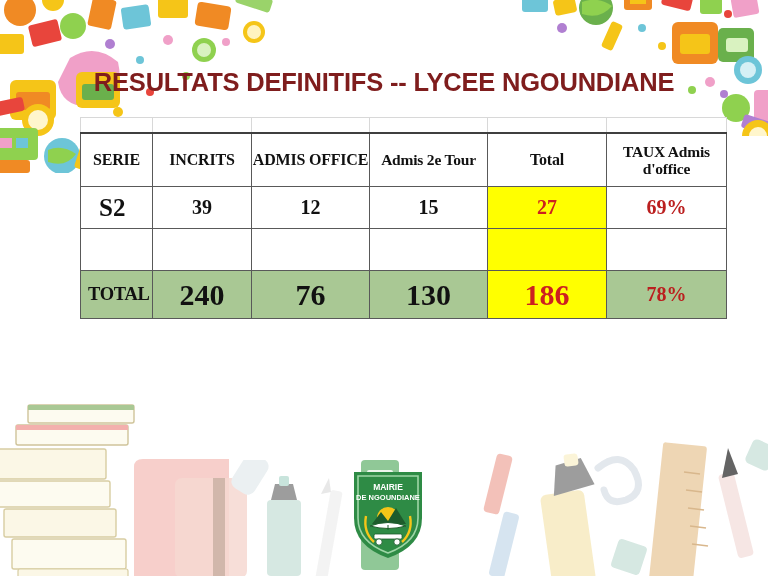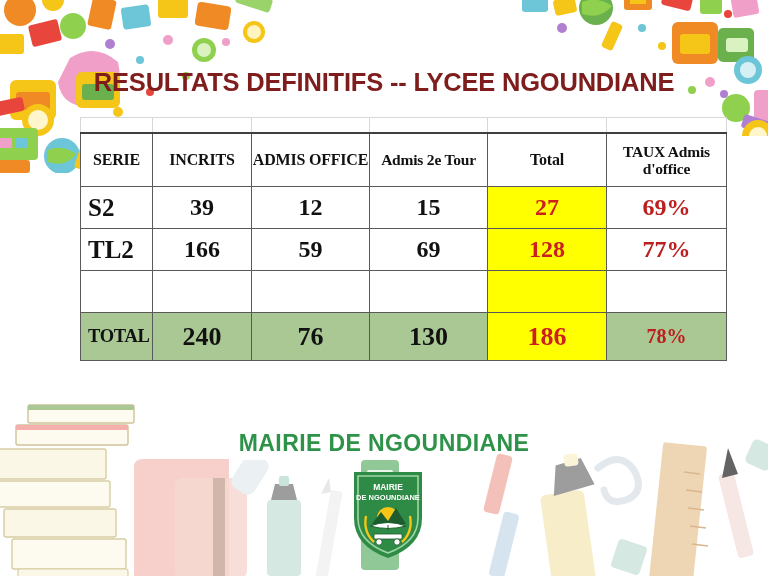--- a/index.html
+++ b/index.html
@@ -99,36 +99,36 @@
     font-size: 16px;
     font-weight: bold;
     color: #111111;
     line-height: 1.12;
     font-family: "Liberation Serif", serif;
     letter-spacing: -0.2px;
   }
   tr.head th.narrow { font-size: 15.5px; }
   tr.data td {
     height: 41px;
-    font-size: 24px;
+    font-size: 20px;
     font-weight: bold;
     color: #111111;
     font-family: "Liberation Serif", serif;
   }
   tr.data td.serie {
     font-size: 25px;
     text-align: left;
-    padding-left: 7px;
+    padding-left: 18px;
   }
   tr.blank td {
     height: 41px;
   }
   tr.total td {
     height: 47px;
-    font-size: 26px;
+    font-size: 30px;
     font-weight: bold;
     color: #111111;
     background: #a9c894;
     font-family: "Liberation Serif", serif;
   }
   tr.total td.serie {
     font-size: 18.5px;
     text-align: left;
     padding-left: 7px;
     letter-spacing: -0.3px;
@@ -325,28 +325,20 @@
         <tr class="data">
           <td class="serie">S2</td>
           <td>39</td>
           <td>12</td>
           <td>15</td>
           <td class="total-col">27</td>
           <td class="rate">69%</td>
         </tr>
 
 
-        <tr class="data">
-          <td class="serie">TL2</td>
-          <td>166</td>
-          <td>59</td>
-          <td>69</td>
-          <td class="total-col">128</td>
-          <td class="rate">77%</td>
-        </tr>
 
         <tr class="blank">
           <td></td>
           <td></td>
           <td></td>
           <td></td>
           <td class="total-col"></td>
           <td></td>
         </tr>
 
@@ -355,21 +347,20 @@
           <td>240</td>
           <td>76</td>
           <td>130</td>
           <td class="total-col">186</td>
           <td class="rate">78%</td>
         </tr>
       </tbody>
     </table>
   </div>
 
-  <div class="subtitle">MAIRIE DE NGOUNDIANE</div>
 
   <svg class="crest" viewBox="0 0 76 92">
     <path d="M4 4 h68 v46 q0 28 -34 40 q-34 -12 -34 -40 z" fill="#2e8b45"></path>
     <path d="M8 8 h60 v42 q0 24 -30 35 q-30 -11 -30 -35 z" fill="none" stroke="#9ed6a6" stroke-width="1.6"></path>
     <text x="38" y="22" text-anchor="middle" fill="#ffffff" font-family="Liberation Sans, sans-serif" font-size="8.5" font-weight="bold">MAIRIE</text>
     <text x="38" y="32" text-anchor="middle" fill="#ffffff" font-family="Liberation Sans, sans-serif" font-size="7.5" font-weight="bold">DE NGOUNDIANE</text>
     <circle cx="38" cy="50" r="11" fill="#f5c518"></circle>
     <path d="M22 56 l9 -12 l7 9 l8 -13 l10 16 z" fill="#1d5c2c"></path>
     <path d="M20 58 q18 -7 36 0 q-18 5 -36 0 z" fill="#ffffff" stroke="#1d5c2c" stroke-width="1"></path>
     <line x1="38" y1="57" x2="38" y2="62" stroke="#1d5c2c" stroke-width="1"></line>

